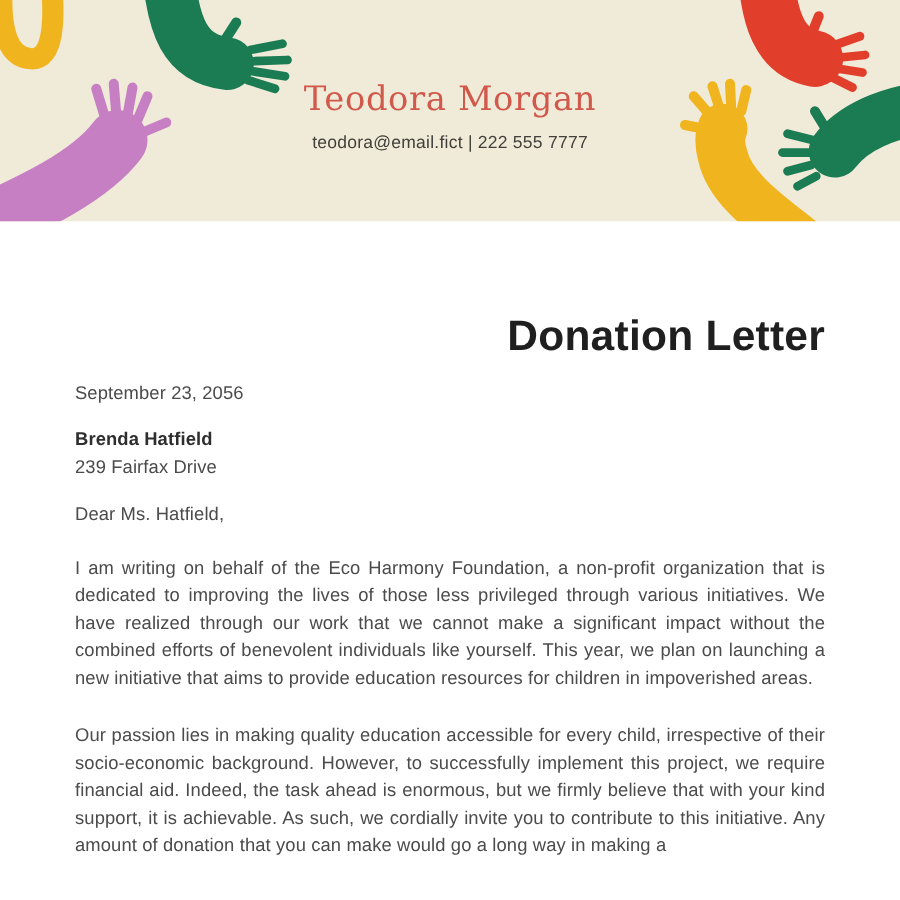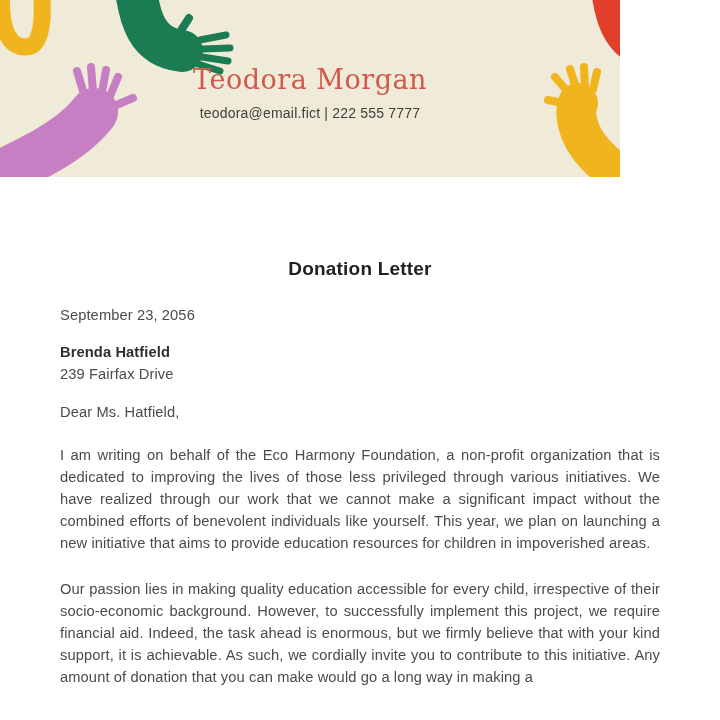--- a/index.html
+++ b/index.html
@@ -10,21 +10,21 @@
     position: relative;
     width: 720px;
     height: 720px;
     background: #ffffff;
     overflow: hidden;
   }
 
   
   .letterhead {
     position: relative;
-    width: 620px;
+    width: 720px;
     height: 177px;
     overflow: hidden;
   }
   .letterhead svg {
     position: absolute;
     top: 0; left: 0;
     display: block;
   }
   .sender {
     position: absolute;
@@ -47,22 +47,22 @@
     letter-spacing: 0.2px;
   }
 
   
   .letter-body {
     padding: 0 60px;
     color: #4b4b4b;
   }
   .letter-title {
     margin: 75px 0 18px 0;
-    text-align: center;
-    font-size: 19px;
+    text-align: right;
+    font-size: 34px;
     line-height: 34px;
     font-weight: 700;
     color: #1f1f1f;
     letter-spacing: 0.2px;
   }
   .letter-body p {
     font-size: 14.7px;
     line-height: 22px;
     letter-spacing: 0.1px;
   }

